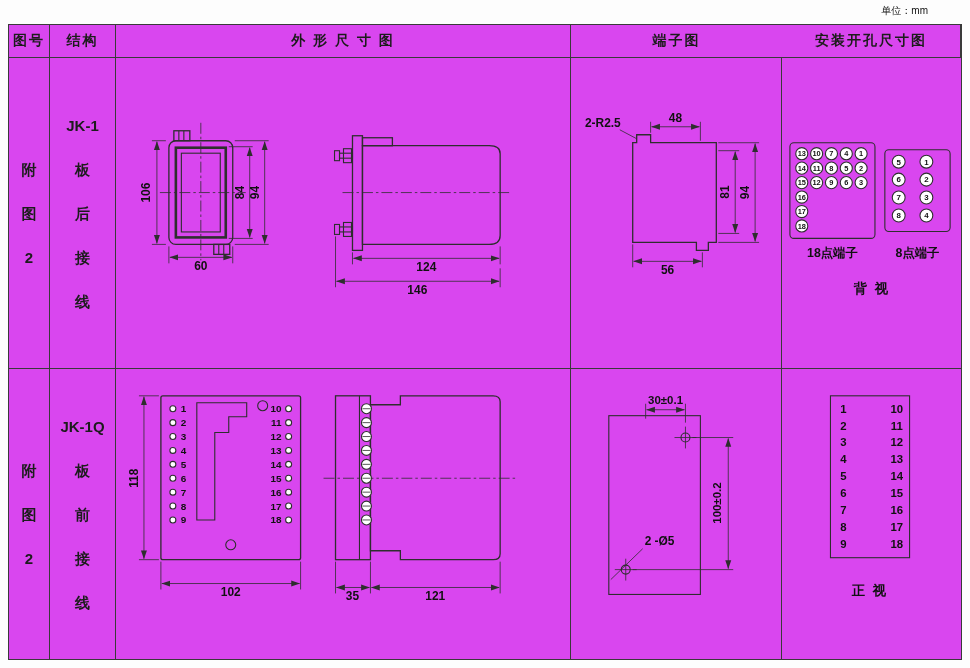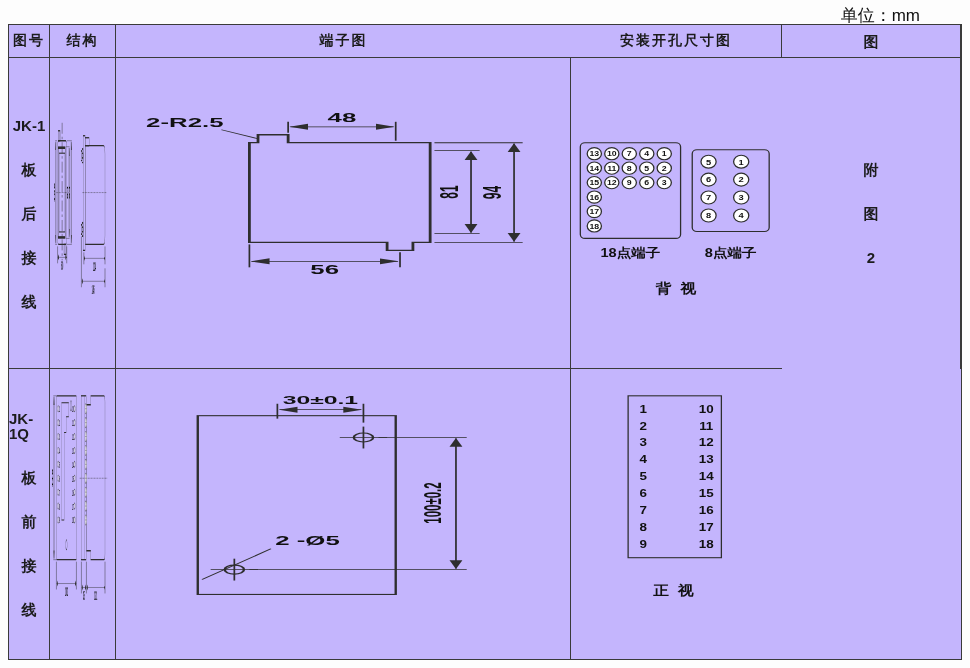--- a/index.html
+++ b/index.html
@@ -1,19 +1,19 @@
 <!DOCTYPE html>
 <html><head>
 <meta charset="utf-8">
 <style>
   * { margin:0; padding:0; box-sizing:border-box; }
   html,body { width:970px; height:668px; background:#fdfdfd; font-family:"Liberation Sans","DejaVu Sans",sans-serif; color:#1c1c1c; }
   .sheet { position:relative; width:970px; height:668px; background:#fdfdfd; overflow:hidden; }
-  .unit { position:absolute; top:4px; right:50px; font-size:17px; color:#111; }
-  .grid { position:absolute; left:8px; top:24px; width:954px; height:636px; border:1px solid #3a3a3a; background:#c4b5fd;
+  .unit { position:absolute; top:4px; right:42px; font-size:10px; color:#111; }
+  .grid { position:absolute; left:8px; top:24px; width:954px; height:636px; border:1px solid #3a3a3a; background:#d946ef;
           display:grid; grid-template-columns:41px 66px 455px 211px 1fr; grid-template-rows:33px 311px 1fr; }
   .cell { border-right:1px solid #3a3a3a; border-bottom:1px solid #3a3a3a; position:relative; overflow:hidden;font-weight:bold; }
   .cell.last-col { border-right:none; }
   .cell.last-row { border-bottom:none; }
   .hcell { display:flex; align-items:center; justify-content:center; font-size:14px; font-weight:bold; letter-spacing:2px; }
   .vstack { display:flex; flex-direction:column; align-items:center; justify-content:center; gap:29px; font-size:15px; }
   .vstack span { line-height:1; }
   svg { display:block; width:100%; height:100%; }
   svg text { font-family:"Liberation Sans","DejaVu Sans",sans-serif; fill:#111; }
   .dim { font-size:12px; }
@@ -31,20 +31,21 @@
 </head>
 <body>
 
 <div class="sheet">
   <div class="unit">单位：mm</div>
 
   <div class="grid">
 
     <div class="cell hcell">图号</div>
     <div class="cell hcell">结构</div>
+    <div class="cell hcell">外 形 尺 寸 图</div>
     <div class="cell hcell last-col">端子图</div>
     <div class="cell hcell">安装开孔尺寸图</div>
 
     <div class="cell vstack">
       <span>附</span>
       <span>图</span>
       <span>2</span>
     </div>
     <div class="cell vstack">
       <span>JK-1</span>

